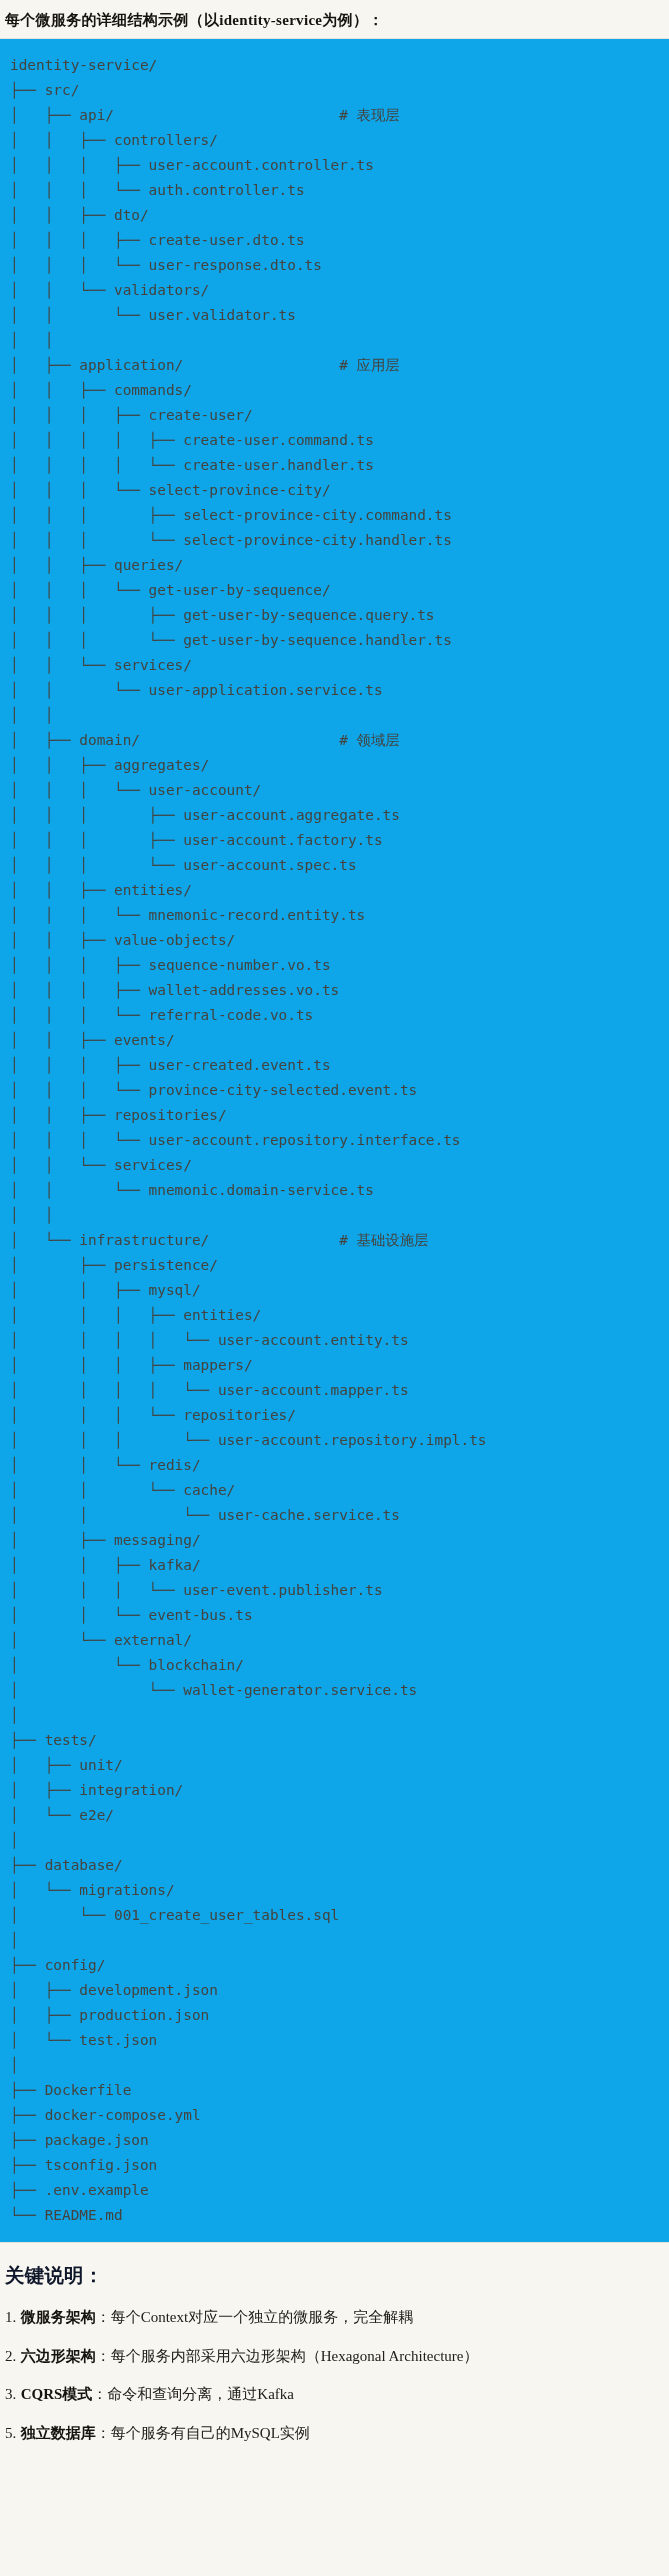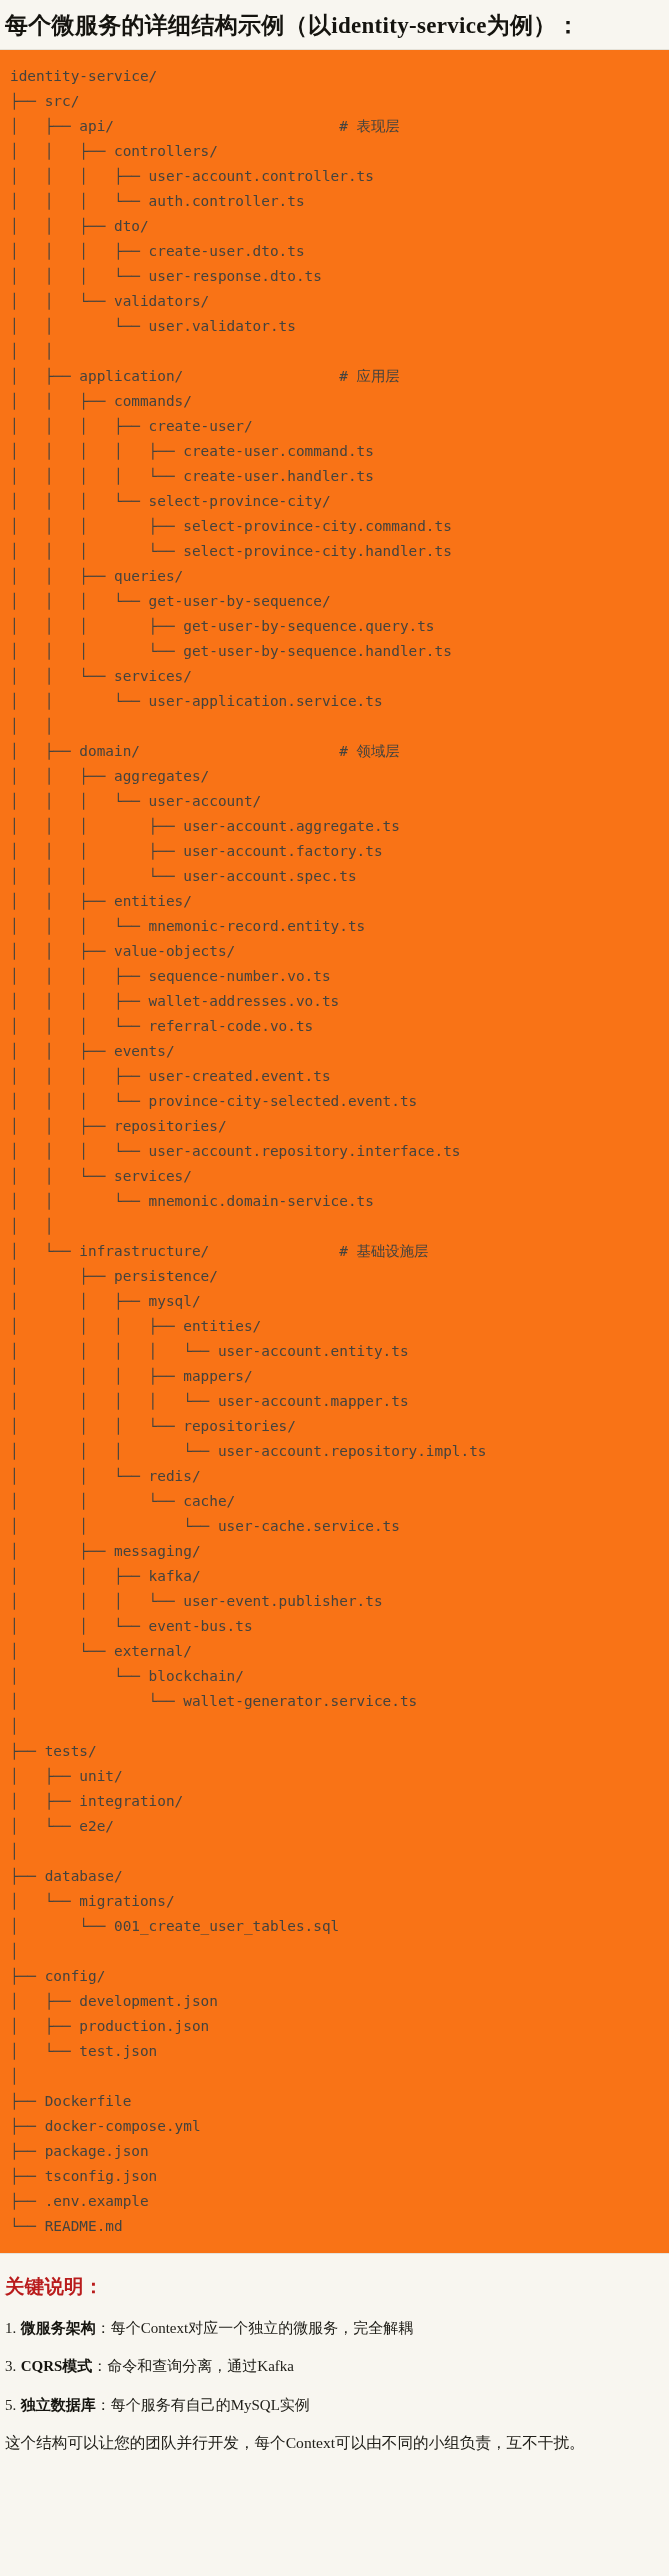--- a/index.html
+++ b/index.html
@@ -10,30 +10,30 @@
     background: #F8F6F0;
     font-family: "Liberation Serif", serif;
     color: #1E1D17;
   }
   .page { width: 669px; height: 2576px; box-sizing: border-box; }
 
   .page-title {
     margin: 0;
     padding: 10px 5px 0 5px;
     font-family: "Liberation Serif", serif;
-    font-size: 23px;
+    font-size: 15px;
     font-weight: 700;
     line-height: 1.35;
     color: #15140F;
     letter-spacing: 0.3px;
   }
 
   .code-block {
     margin-top: 8.1px;
-    background: #f97316;
+    background: #0ea5e9;
     border-top: 0.6px solid #E5E2D9;
     border-bottom: 0.6px solid #E5E2D9;
     padding: 13.8px 10px;
     box-sizing: border-box;
     width: 669px;
   }
   .code-block pre {
     margin: 0;
     font-family: "DejaVu Sans Mono", "Liberation Mono", monospace;
     font-size: 14.4px;
@@ -42,21 +42,21 @@
     white-space: pre;
   }
 
   .notes { padding: 0 5px; }
   .notes-heading {
     margin: 19px 0 0 0;
     font-family: "Liberation Serif", serif;
     font-size: 19.4px;
     font-weight: 700;
     line-height: 27px;
-    color: #b91c1c;
+    color: #0f172a;
     letter-spacing: 0.3px;
   }
   .notes ol {
     list-style: none;
     margin: 0;
     padding: 0;
   }
   .notes li {
     margin: 18px 0 0 0;
     font-size: 15px;
@@ -170,24 +170,26 @@
   </div>
 
   <div class="notes">
     <h2 class="notes-heading">关键说明：</h2>
 
     <ol>
       <li>
         <span class="num">1.</span><strong>微服务架构</strong><span>：每个Context对应一个独立的微服务，完全解耦</span>
       </li>
       <li>
+        <span class="num">2.</span><strong>六边形架构</strong><span>：每个服务内部采用六边形架构（Hexagonal Architecture）</span>
+      </li>
+      <li>
         <span class="num">3.</span><strong>CQRS模式</strong><span>：命令和查询分离，通过Kafka</span>
       </li>
       <li>
         <span class="num">5.</span><strong>独立数据库</strong><span>：每个服务有自己的MySQL实例</span>
       </li>
     </ol>
 
-    <p class="closing">这个结构可以让您的团队并行开发，每个Context可以由不同的小组负责，互不干扰。</p>
   </div>
 
 </div>
 
 
 </body></html>

